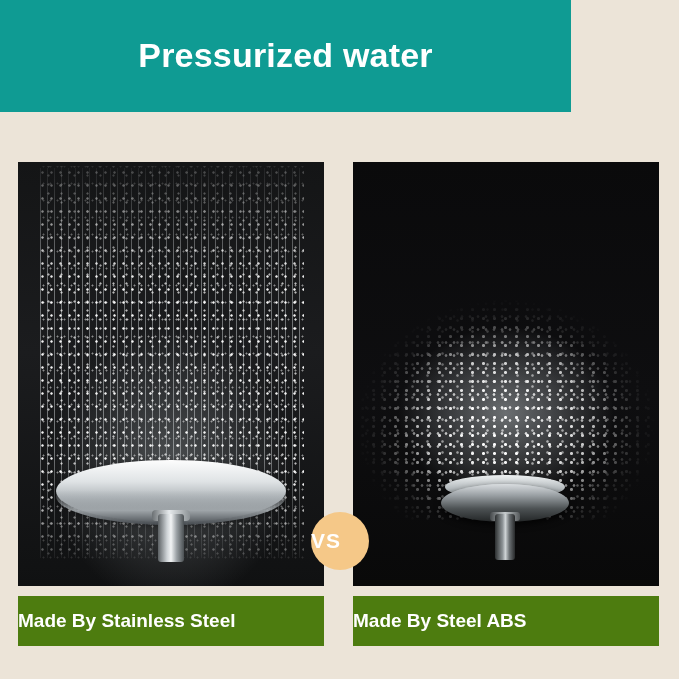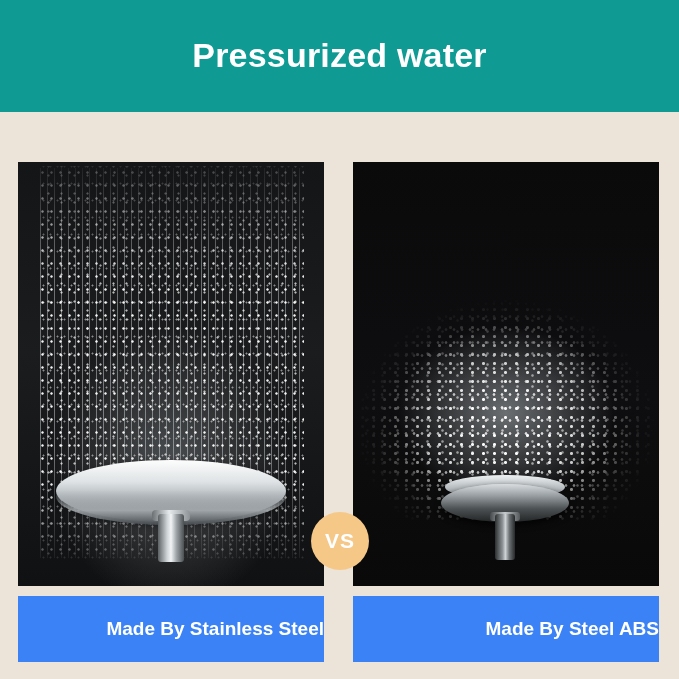--- a/index.html
+++ b/index.html
@@ -15,21 +15,21 @@
     width: 679px;
     height: 679px;
     background: #ece4d8;
     overflow: hidden;
   }
   
   #header-banner {
     position: absolute;
     left: 0;
     top: 0;
-    width: 679px;
+    width: 571px;
     height: 112px;
     background: #0f9b93;
     display: flex;
     align-items: center;
     justify-content: center;
   }
   #header-title {
     color: #ffffff;
     font-size: 34px;
     font-weight: bold;
@@ -63,44 +63,44 @@
     width: 306px;
     height: 424px;
     overflow: hidden;
     background: #0b0b0b;
   }
   .caption-bar {
     position: absolute;
     left: 0;
     top: 434px;
     width: 306px;
-    height: 66px;
-    background: #3b82f6;
+    height: 50px;
+    background: #4d7c0f;
     display: flex;
     align-items: center;
-    justify-content: flex-end;
+    justify-content: flex-start;
   }
   .caption-text {
     color: #ffffff;
     font-size: 19px;
     font-weight: bold;
     text-align: center;
   }
   
   #vs-badge {
     position: absolute;
     left: 311px;
     top: 400px;
     width: 58px;
     height: 58px;
     border-radius: 50%;
     background: #f5c888;
     display: flex;
     align-items: center;
-    justify-content: center;
+    justify-content: flex-start;
     z-index: 5;
   }
   #vs-text {
     color: #ffffff;
     font-size: 21px;
     font-weight: bold;
     letter-spacing: 1px;
   }
   
   .bg-left {

